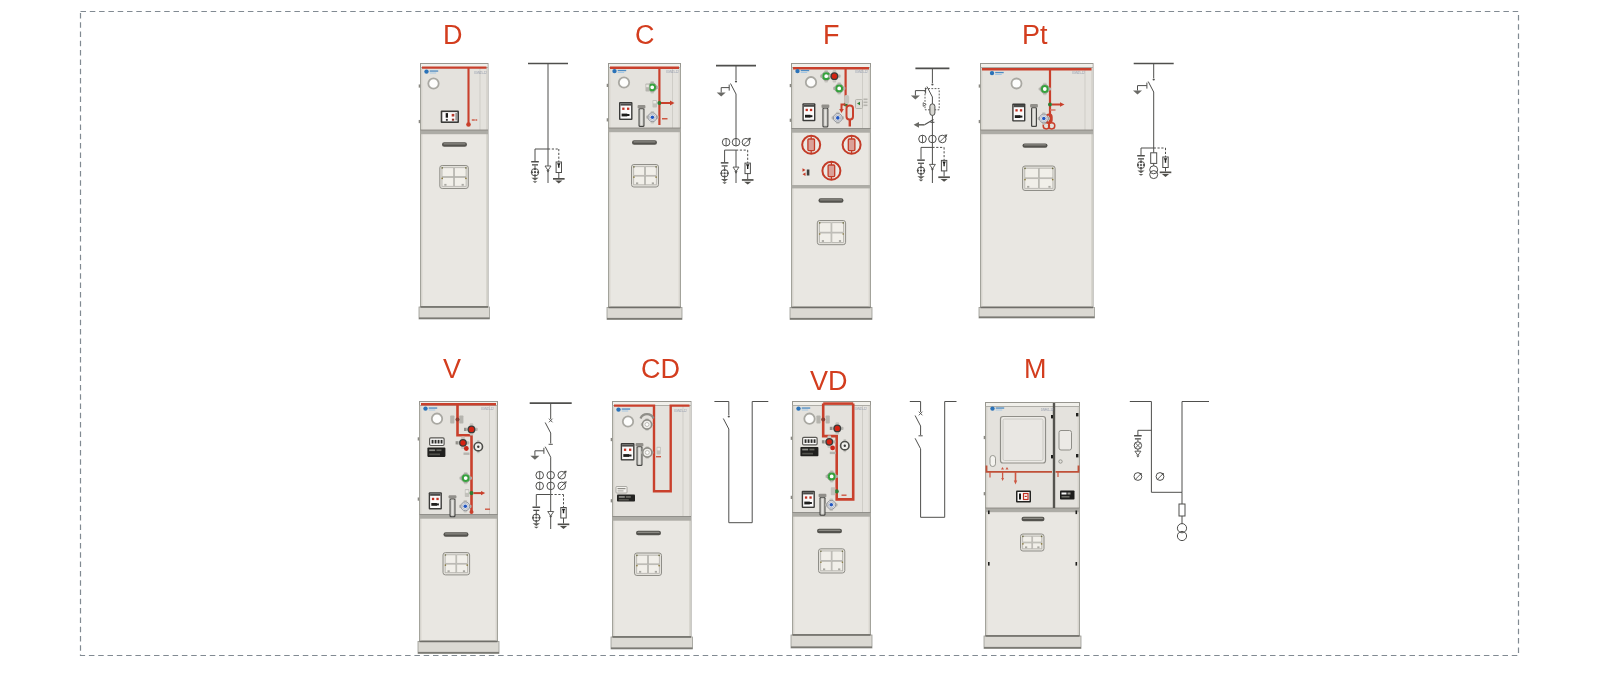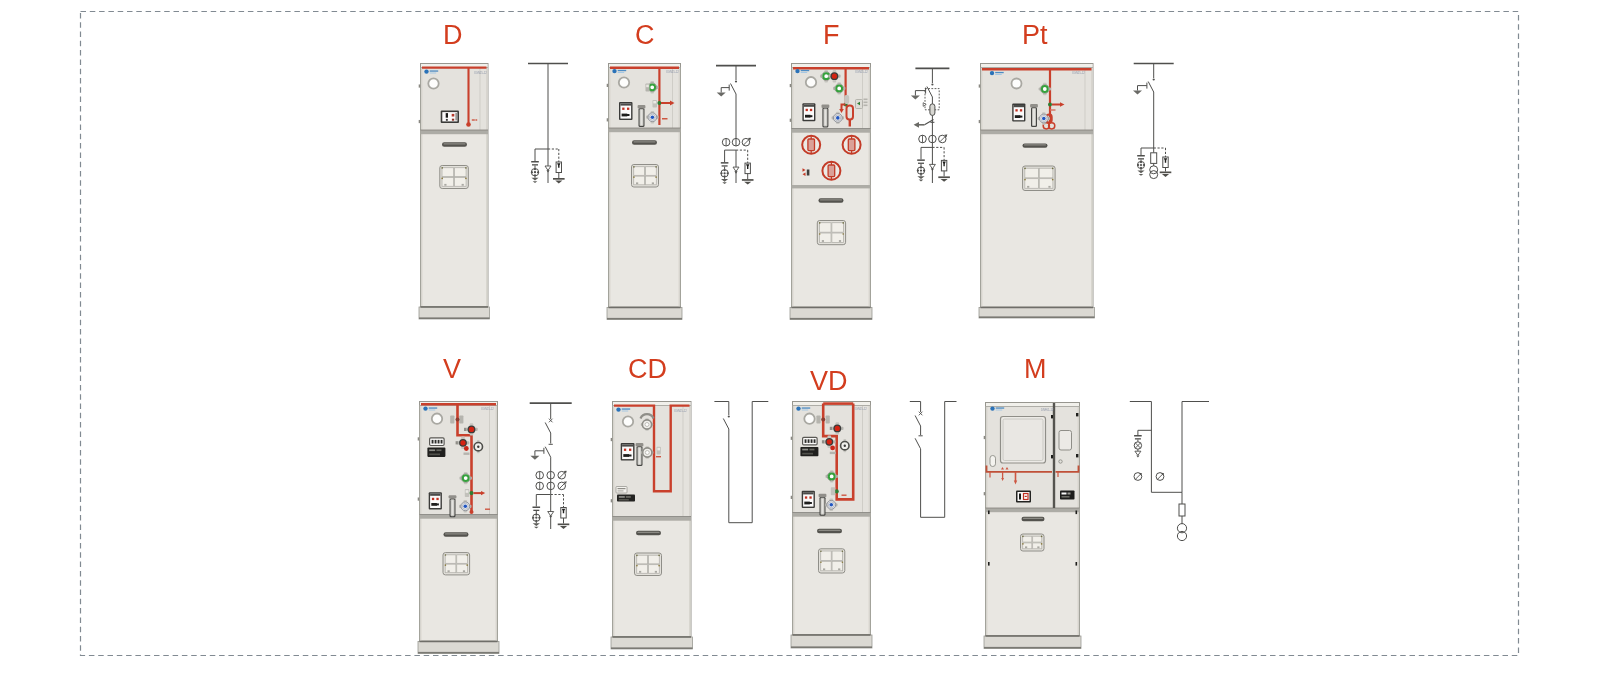--- a/index.html
+++ b/index.html
@@ -12,21 +12,21 @@
 <div id="canvas">
 
 <svg style="left:0;top:0" width="1600" height="680" viewBox="0 0 1600 680">
       <rect x="80.5" y="11.5" width="1438" height="644" fill="none" stroke="#818a92" stroke-width="1.2" stroke-dasharray="5.5 3.8"></rect>
     </svg>
 <div class="lbl" style="left:443px;top:20px;">D</div>
 <div class="lbl" style="left:635px;top:20px;">C</div>
 <div class="lbl" style="left:823px;top:20px;">F</div>
 <div class="lbl" style="left:1022px;top:20px;text-align:right;">Pt</div>
 <div class="lbl" style="left:443px;top:354px;">V</div>
-<div class="lbl" style="left:628px;top:354px;">CD</div>
+<div class="lbl" style="left:641px;top:354px;">CD</div>
 <div class="lbl" style="left:810px;top:366px;">VD</div>
 <div class="lbl" style="left:1024px;top:354px;">M</div>
 
 <svg style="left:420px;top:63px" width="69" height="257" viewBox="0 0 69 257">
 <g>
         <rect x="0.5" y="0.5" width="67.5" height="243" fill="#e9e7e2" stroke="#97968f" stroke-width="1"></rect>
         <rect x="1" y="5" width="66.5" height="62" fill="#e4e2dd"></rect>
         <rect x="1" y="1" width="66.5" height="3" fill="#f1f0eb"></rect>
         <line x1="0.5" y1="4.5" x2="68.0" y2="4.5" stroke="#aeada7" stroke-width="1"></line>
         <rect x="0.8" y="5" width="1.6" height="238" fill="#d6d4ce"></rect>

